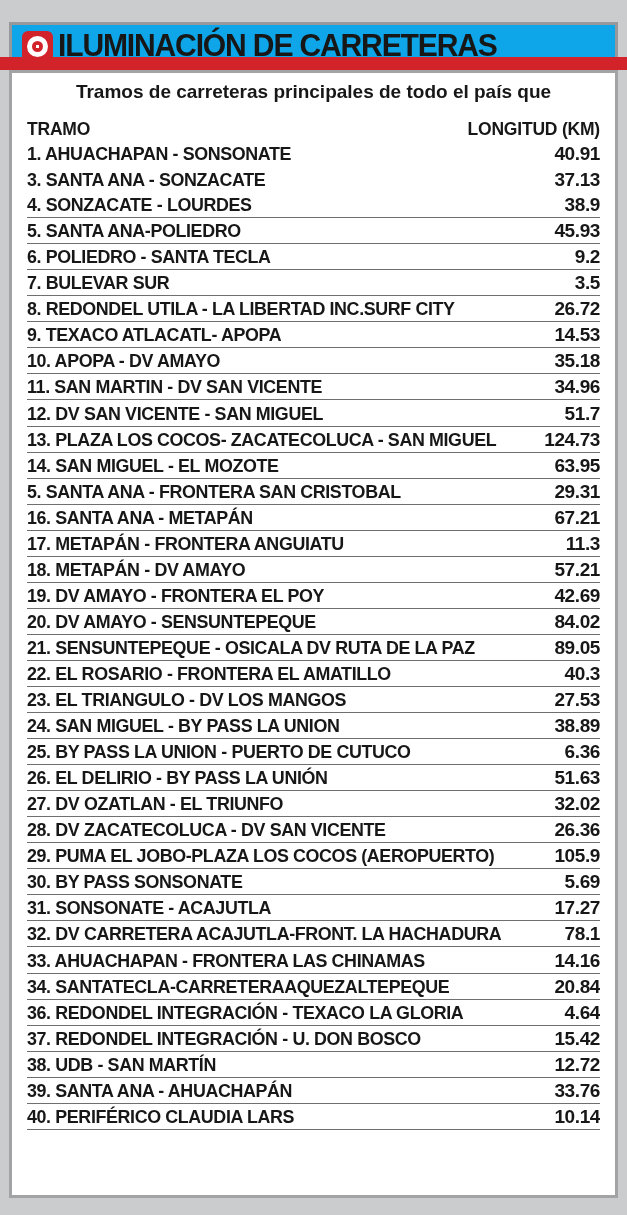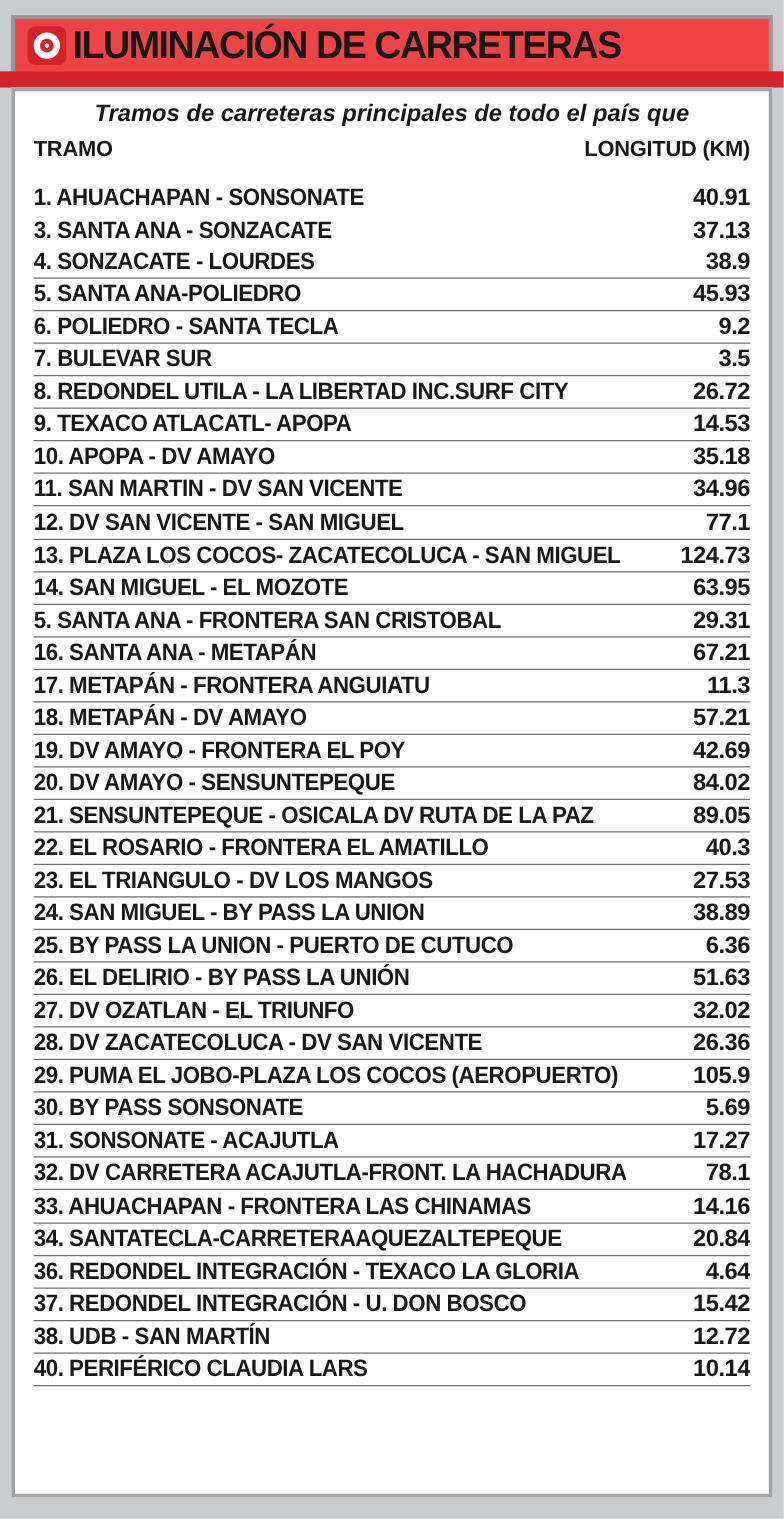--- a/index.html
+++ b/index.html
@@ -5,22 +5,22 @@
   * { margin:0; padding:0; box-sizing:border-box; }
   html,body { width:627px; height:1215px; }
   body {
     background:#cbcccd;
     font-family:"Liberation Sans", sans-serif;
     position:relative;
     color:#171717;
     overflow:hidden;
   }
   .header-box {
-    position:absolute; left:9px; top:12px; width:609px; height:48px;
-    background:#ef4444; border:3px solid #97989b;
+    position:absolute; left:9px; top:22px; width:609px; height:48px;
+    background:#0ea5e9; border:3px solid #97989b;
     display:flex; align-items:center; padding-left:10px;
   }
   .logo {
     width:31px; height:31px; flex:0 0 31px;
     background:#d2232b; border-radius:6px; position:relative;
   }
   .logo::before {
     content:""; position:absolute; inset:5px;
     background:#ffffff; border-radius:50%;
   }
@@ -36,28 +36,28 @@
   .red-bar {
     position:absolute; left:0; top:57px; width:627px; height:13px;
     background:#d2232b;
   }
   .main-box {
     position:absolute; left:9px; top:70px; width:609px; height:1128px;
     background:#ffffff; border:3px solid #a2a3a5;
     padding:7px 15px 0 15px;
   }
   .subtitle {
-    text-align:center; font-weight:bold; font-size:19px; line-height:23px;font-style:italic;
+    text-align:center; font-weight:bold; font-size:19px; line-height:23px;
   }
   .col-headers {
     display:flex; justify-content:space-between; align-items:flex-end;
-    font-weight:bold; font-size:17.5px; margin-top:6px; height:21px;
+    font-weight:bold; font-size:17.5px; margin-top:16px; height:21px;
     letter-spacing:-0.2px;
   }
-  .table-body { margin-top:15px; }
+  .table-body { margin-top:0; }
   .row {
     display:flex; justify-content:space-between; align-items:flex-end;
     height:26.05px; border-bottom:1.5px solid #6f6f6f;
     font-size:19px; font-weight:bold; letter-spacing:-0.4px;
     padding-bottom:1px; overflow:hidden;
   }
   .row.no-sep { border-bottom:none; }
   .row-name {
     white-space:nowrap;
     transform:scaleX(0.94); transform-origin:left bottom;
@@ -129,21 +129,21 @@
     <span class="row-km">35.18</span>
   </div>
 
   <div class="row">
     <span class="row-name">11. SAN MARTIN - DV SAN VICENTE</span>
     <span class="row-km">34.96</span>
   </div>
 
   <div class="row">
     <span class="row-name">12. DV SAN VICENTE - SAN MIGUEL</span>
-    <span class="row-km">77.1</span>
+    <span class="row-km">51.7</span>
   </div>
 
   <div class="row">
     <span class="row-name">13. PLAZA LOS COCOS- ZACATECOLUCA - SAN MIGUEL</span>
     <span class="row-km">124.73</span>
   </div>
 
   <div class="row">
     <span class="row-name">14. SAN MIGUEL - EL MOZOTE</span>
     <span class="row-km">63.95</span>
@@ -258,19 +258,23 @@
   <div class="row">
     <span class="row-name">37. REDONDEL INTEGRACIÓN - U. DON BOSCO</span>
     <span class="row-km">15.42</span>
   </div>
 
   <div class="row">
     <span class="row-name">38. UDB - SAN MARTÍN</span>
     <span class="row-km">12.72</span>
   </div>
 
+  <div class="row">
+    <span class="row-name">39. SANTA ANA - AHUACHAPÁN</span>
+    <span class="row-km">33.76</span>
+  </div>
 
   <div class="row">
     <span class="row-name">40. PERIFÉRICO CLAUDIA LARS</span>
     <span class="row-km">10.14</span>
   </div>
 </div>
 </div>
 
 </body></html>

